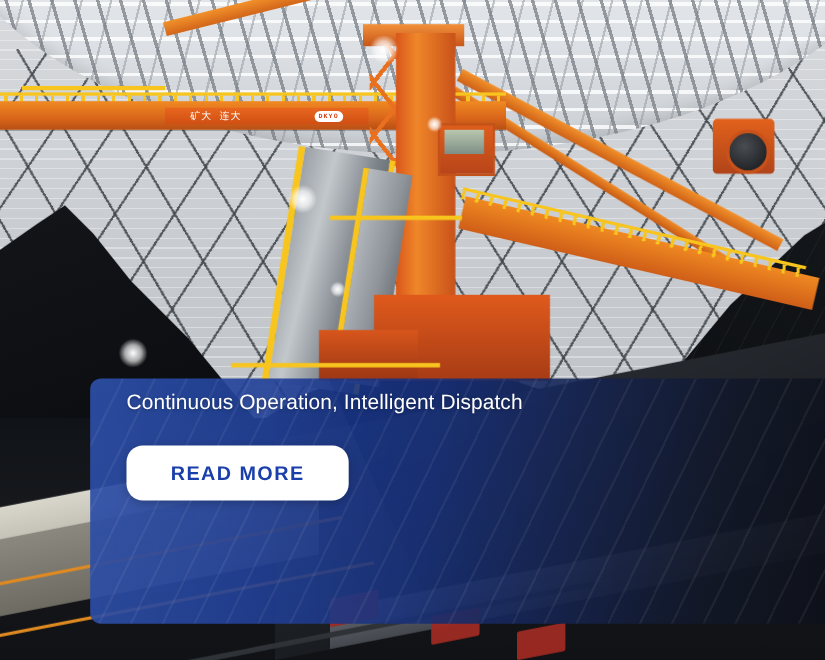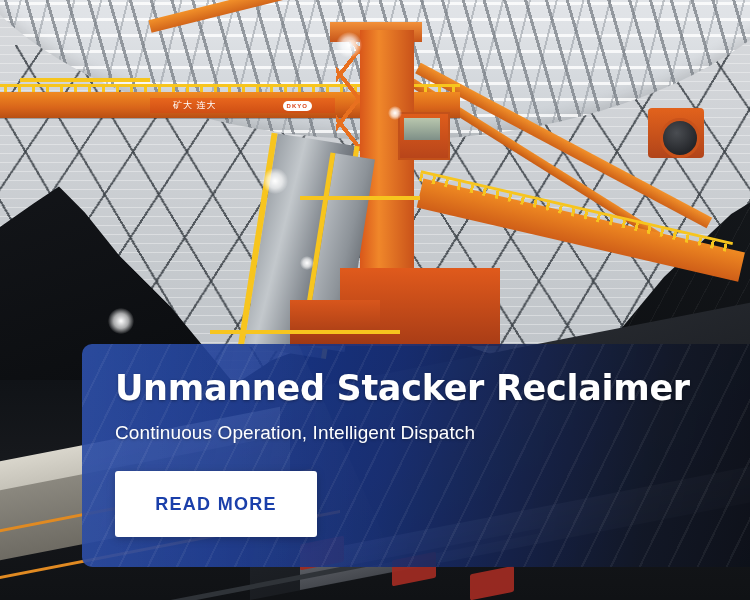--- a/index.html
+++ b/index.html
@@ -132,21 +132,21 @@
   .boom-top{
     left:-10px;top:92px;width:470px;height:26px;
     background:linear-gradient(180deg,#f08a22 0%,#d9651a 60%,#b84f14 100%);
     box-shadow:0 1px 0 rgba(0,0,0,.25);
   }
   .boom-label{
     position:absolute;left:150px;top:98px;width:185px;height:15px;
     background:linear-gradient(180deg,#e8661d 0%,#cf4f14 100%);
     display:flex;align-items:center;justify-content:space-around;
     color:#fff;font-size:9px;letter-spacing:1px;
-    font-family:Liberation Sans, sans-serif;
+    font-family:Liberation Mono, monospace;
     gap:20px;
   }
   .boom-logo{
     background:#fff;color:#d9451a;border-radius:7px;padding:0 4px;
     font-size:6px;font-weight:bold;line-height:10px;
   }
   .rail-top{
     left:-10px;top:84px;width:470px;height:9px;
     background:repeating-linear-gradient(90deg,
       #f7c51e 0px,#f7c51e 3px,rgba(0,0,0,0) 3px,rgba(0,0,0,0) 14px),
@@ -280,22 +280,22 @@
   .subtitle{
     margin:0;padding-top:7px;
     color:#ffffff;font-size:19px;line-height:32px;
     font-weight:300;letter-spacing:.1px;
     font-family:"Liberation Sans", sans-serif;
     text-shadow:0 1px 3px rgba(0,0,0,.30);
     white-space:nowrap;
   }
   .cta{
     display:inline-flex;align-items:center;justify-content:center;
-    margin-top:22px;width:202px;height:66px;
-    background:#ffffff;border:none;border-radius:3px;cursor:pointer;
+    margin-top:22px;width:202px;height:50px;
+    background:#ffffff;border:none;border-radius:15px;cursor:pointer;
     color:#1a3faa;font-size:18px;font-weight:bold;letter-spacing:1.3px;
     font-family:"Liberation Sans", sans-serif;
     box-shadow:0 2px 8px rgba(0,0,0,.22);
   }
 </style>
 </head>
 <body>
 
 <div class="hero">
 
@@ -363,21 +363,20 @@
     <span class="lamp big" style="left:108px;top:308px;"></span>
     <span class="lamp" style="left:388px;top:106px;"></span>
     <span class="lamp" style="left:300px;top:256px;"></span>
   </div>
 
   <div class="overlay">
     <div class="overlay-band"></div>
     <div class="overlay-sheen"></div>
 
     <div class="ov-inner">
-      <h1 class="title">Unmanned Stacker Reclaimer</h1>
 
       <p class="subtitle">Continuous Operation, Intelligent Dispatch</p>
 
       <button class="cta">READ MORE</button>
     </div>
   </div>
 
 </div>
 
 </body></html>

